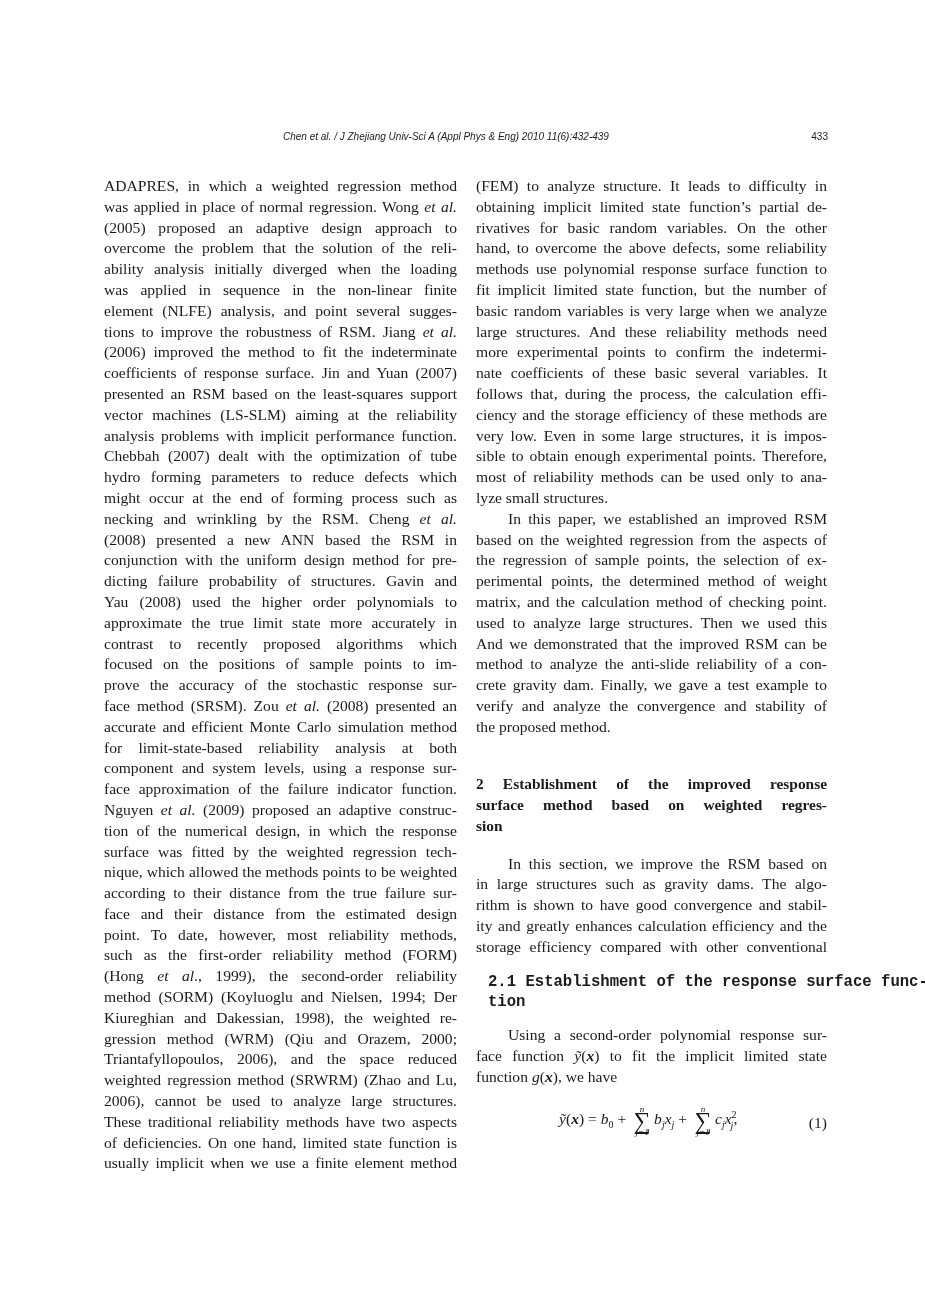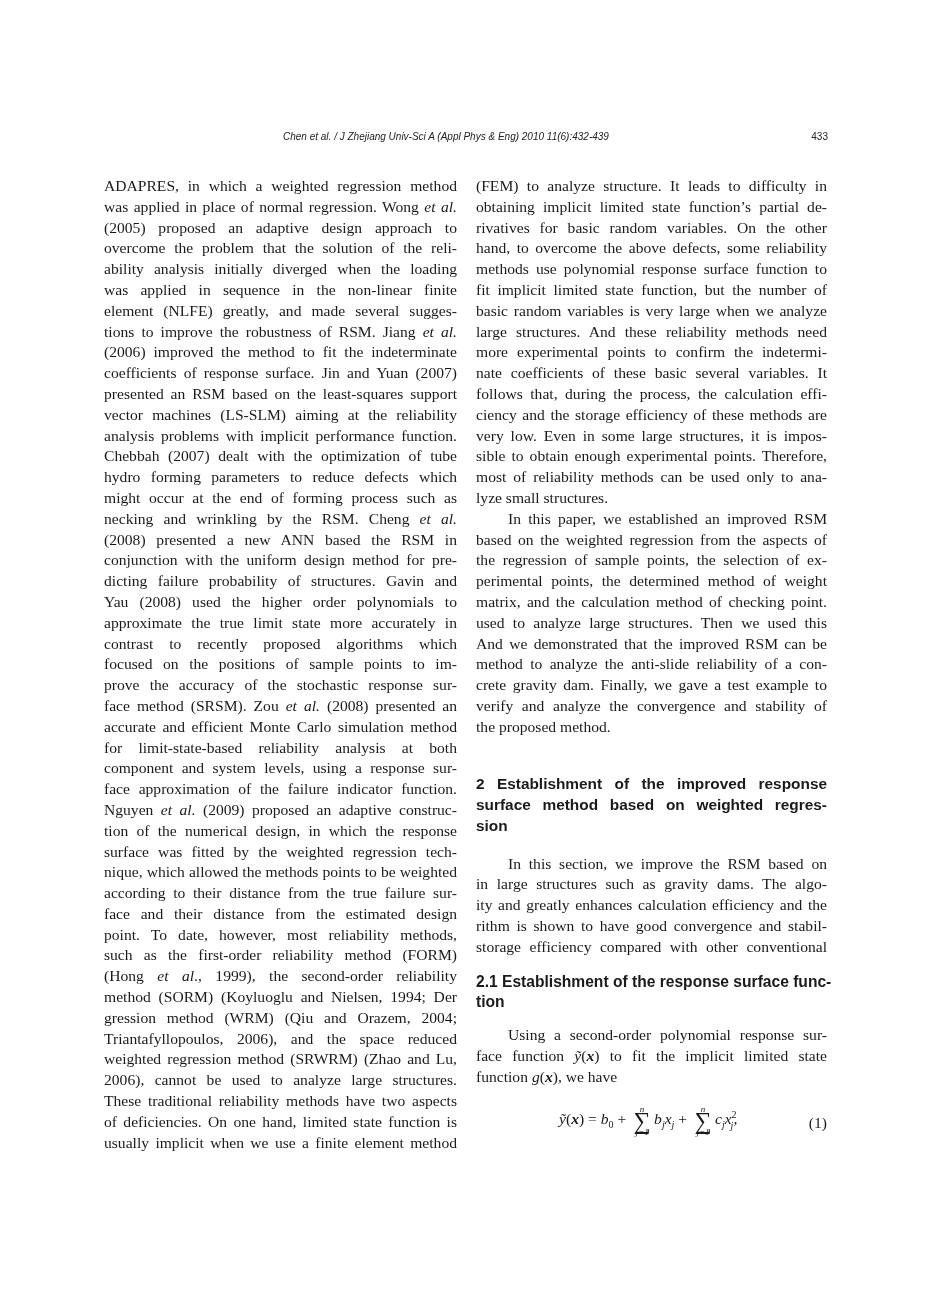--- a/index.html
+++ b/index.html
@@ -17,25 +17,25 @@
   .col.left { left: 104px; width: 353px; }
   .col.right { left: 476px; width: 351px; }
   .ln {
     display: block; height: 20.8px; white-space: nowrap;
     text-align: justify; text-align-last: justify;
   }
   .ln.last { text-align-last: left; }
   .ln.indent { padding-left: 32px; }
   i, .it { font-style: italic; }
   .sec-head {
-    font-family: Liberation Sans, sans-serif; font-weight: bold; font-size: 15.4px;
+    font-family: Liberation Serif, serif; font-weight: bold; font-size: 15.4px;
     line-height: 21px; margin-top: 0;
   }
   .sec-head .ln { height: 21px; }
-  .subsec-head { font-family: Liberation Sans, sans-serif; font-weight: bold; font-size: 15.6px; }
+  .subsec-head { font-family: Liberation Mono, monospace; font-weight: bold; font-size: 15.6px; margin-left: 12px; }
   .gap-sec-before { height: 35px; }
   .gap-sec-after { height: 18px; }
   .gap-sub-before { height: 14px; }
   .gap-sub-after { height: 12px; }
   .equation {
     position: relative; height: 52px; margin-top: 12px;
     font-family: "Liberation Serif", serif; font-size: 15.6px;
   }
   .eq-body { position: absolute; left: 83px; top: 6px; white-space: nowrap; }
   .eq-num { position: absolute; right: 0; top: 14px; }
@@ -54,21 +54,21 @@
   <span class="rh-page">433</span>
 </div>
 
 <div class="col left">
   <span class="ln">ADAPRES, in which a weighted regression method</span>
   <span class="ln"><span>was applied in place of normal regression. Wong </span><i>et al.</i></span>
   <span class="ln">(2005) proposed an adaptive design approach to</span>
   <span class="ln">overcome the problem that the solution of the reli-</span>
   <span class="ln">ability analysis initially diverged when the loading</span>
   <span class="ln">was applied in sequence in the non-linear finite</span>
-  <span class="ln">element (NLFE) greatly, and made several sugges-</span>
+  <span class="ln">element (NLFE) analysis, and point several sugges-</span>
   <span class="ln"><span>tions to improve the robustness of RSM. Jiang </span><i>et al.</i></span>
   <span class="ln">(2006) improved the method to fit the indeterminate</span>
   <span class="ln">coefficients of response surface. Jin and Yuan (2007)</span>
   <span class="ln">presented an RSM based on the least-squares support</span>
   <span class="ln">vector machines (LS-SLM) aiming at the reliability</span>
   <span class="ln">analysis problems with implicit performance function.</span>
   <span class="ln">Chebbah (2007) dealt with the optimization of tube</span>
   <span class="ln">hydro forming parameters to reduce defects which</span>
   <span class="ln">might occur at the end of forming process such as</span>
   <span class="ln"><span>necking and wrinkling by the RSM. Cheng </span><i>et al.</i></span>
@@ -88,21 +88,22 @@
   <span class="ln"><span>Nguyen </span><i>et al.</i><span> (2009) proposed an adaptive construc-</span></span>
   <span class="ln">tion of the numerical design, in which the response</span>
   <span class="ln">surface was fitted by the weighted regression tech-</span>
   <span class="ln">nique, which allowed the methods points to be weighted</span>
   <span class="ln">according to their distance from the true failure sur-</span>
   <span class="ln">face and their distance from the estimated design</span>
   <span class="ln">point. To date, however, most reliability methods,</span>
   <span class="ln">such as the first-order reliability method (FORM)</span>
   <span class="ln"><span>(Hong </span><i>et al</i><span>., 1999), the second-order reliability</span></span>
   <span class="ln">method (SORM) (Koyluoglu and Nielsen, 1994; Der</span>
-  <span class="ln">gression method (WRM) (Qiu and Orazem, 2004;</span>
+  <span class="ln">Kiureghian and Dakessian, 1998), the weighted re-</span>
+  <span class="ln">gression method (WRM) (Qiu and Orazem, 2000;</span>
   <span class="ln">Triantafyllopoulos, 2006), and the space reduced</span>
   <span class="ln">weighted regression method (SRWRM) (Zhao and Lu,</span>
   <span class="ln">2006), cannot be used to analyze large structures.</span>
   <span class="ln">These traditional reliability methods have two aspects</span>
   <span class="ln">of deficiencies. On one hand, limited state function is</span>
   <span class="ln">usually implicit when we use a finite element method</span>
 </div>
 
 <div class="col right">
   <div>
@@ -141,22 +142,22 @@
   <div class="sec-head">
     <span class="ln">2   Establishment of the improved response</span>
     <span class="ln">surface method based on weighted regres-</span>
     <span class="ln last">sion</span>
   </div>
   <div class="gap-sec-after"></div>
 
   <div>
     <span class="ln indent">In this section, we improve the RSM based on</span>
     <span class="ln">in large structures such as gravity dams. The algo-</span>
+    <span class="ln">rithm is shown to have good convergence and stabil-</span>
     <span class="ln">ity and greatly enhances calculation efficiency and the</span>
-    <span class="ln">rithm is shown to have good convergence and stabil-</span>
     <span class="ln">storage efficiency compared with other conventional</span>
   </div>
 
   <div class="gap-sub-before"></div>
   <div class="subsec-head">
     <span class="ln">2.1   Establishment of the response surface func-</span>
     <span class="ln last">tion</span>
   </div>
   <div class="gap-sub-after"></div>
 

